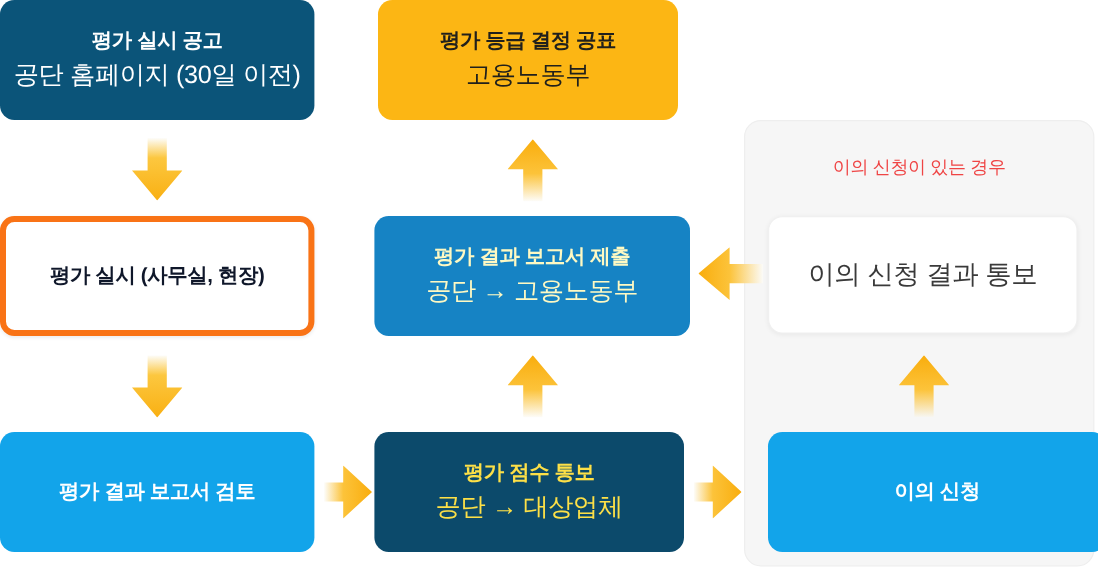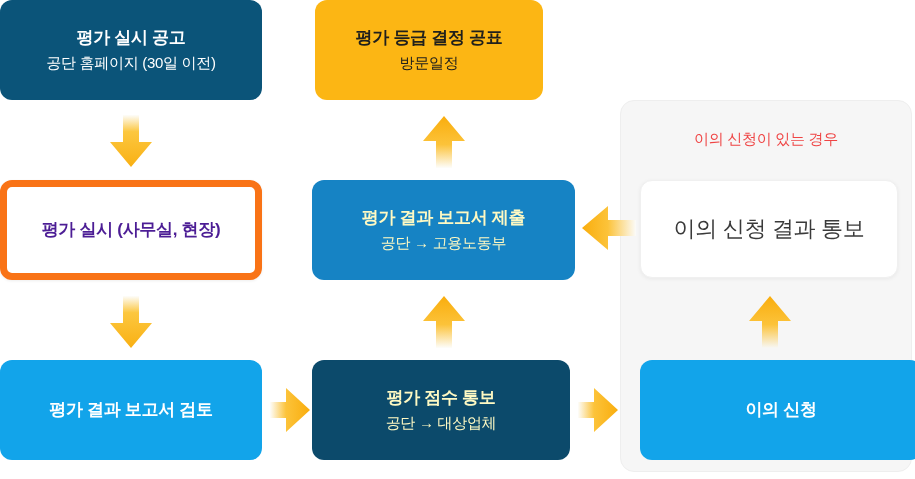--- a/index.html
+++ b/index.html
@@ -19,28 +19,28 @@
     box-sizing:border-box;
     border-radius:12px;
     display:flex;
     flex-direction:column;
     align-items:center;
     justify-content:center;
     text-align:left;
     line-height:1.32;
   }
   .box .t1{font-weight:bold;font-size:17px;letter-spacing:-0.3px;}
-  .box .t2{font-size:15px;letter-spacing:-0.3px;margin-top:3px;}
+  .box .t2{font-size:21px;letter-spacing:-0.3px;margin-top:3px;}
 
   .navy   {background:#0b5479;color:#ffffff;}
-  .navy2  {background:#0c4a6b;color:#fef9c3;}
+  .navy2  {background:#0c4a6b;color:#fde047;}
   .amber  {background:#fcb614;color:#20201c;}
   .blue   {background:#1683c4;color:#fef9c3;}
   .ltblue {background:#12a4ea;color:#ffffff;}
-  .white  {background:#ffffff;color:#4c1d95;border:7px solid #f97316;
+  .white  {background:#ffffff;color:#0f172a;border:5px solid #f97316;
            box-shadow:0 1px 3px rgba(0,0,0,.07);}
   .whitecard{background:#ffffff;color:#3a3a3a;border:1px solid #f0f0f0;
            box-shadow:0 1px 4px rgba(0,0,0,.06);}
 
   
   .panel{
     position:absolute;
     box-sizing:border-box;
     background:#f6f6f6;
     border:1px solid #eeeeee;
@@ -65,23 +65,23 @@
 <div id="flow">
 
   <div class="panel" style="left:620px;top:100px;width:292px;height:372px;"></div>
   <div class="panel-title" style="left:620px;top:130px;width:292px;">이의 신청이 있는 경우</div>
 
   <div class="box navy" style="left:0px;top:0px;width:262px;height:100px;">
     <div class="t1">평가 실시 공고</div>
     <div class="t2">공단 홈페이지 (30일 이전)</div>
   </div>
 
-  <div class="box amber" style="left:315px;top:0px;width:228px;height:100px;">
+  <div class="box amber" style="left:315px;top:0px;width:250px;height:100px;">
     <div class="t1">평가 등급 결정 공표</div>
-    <div class="t2">방문일정</div>
+    <div class="t2">고용노동부</div>
   </div>
 
   <div class="box white" style="left:0px;top:180px;width:262px;height:100px;">
     <div class="t1">평가 실시 (사무실, 현장)</div>
   </div>
 
   <div class="box blue" style="left:312px;top:180px;width:263px;height:100px;">
     <div class="t1">평가 결과 보고서 제출</div>
     <div class="t2">공단 → 고용노동부</div>
   </div>

